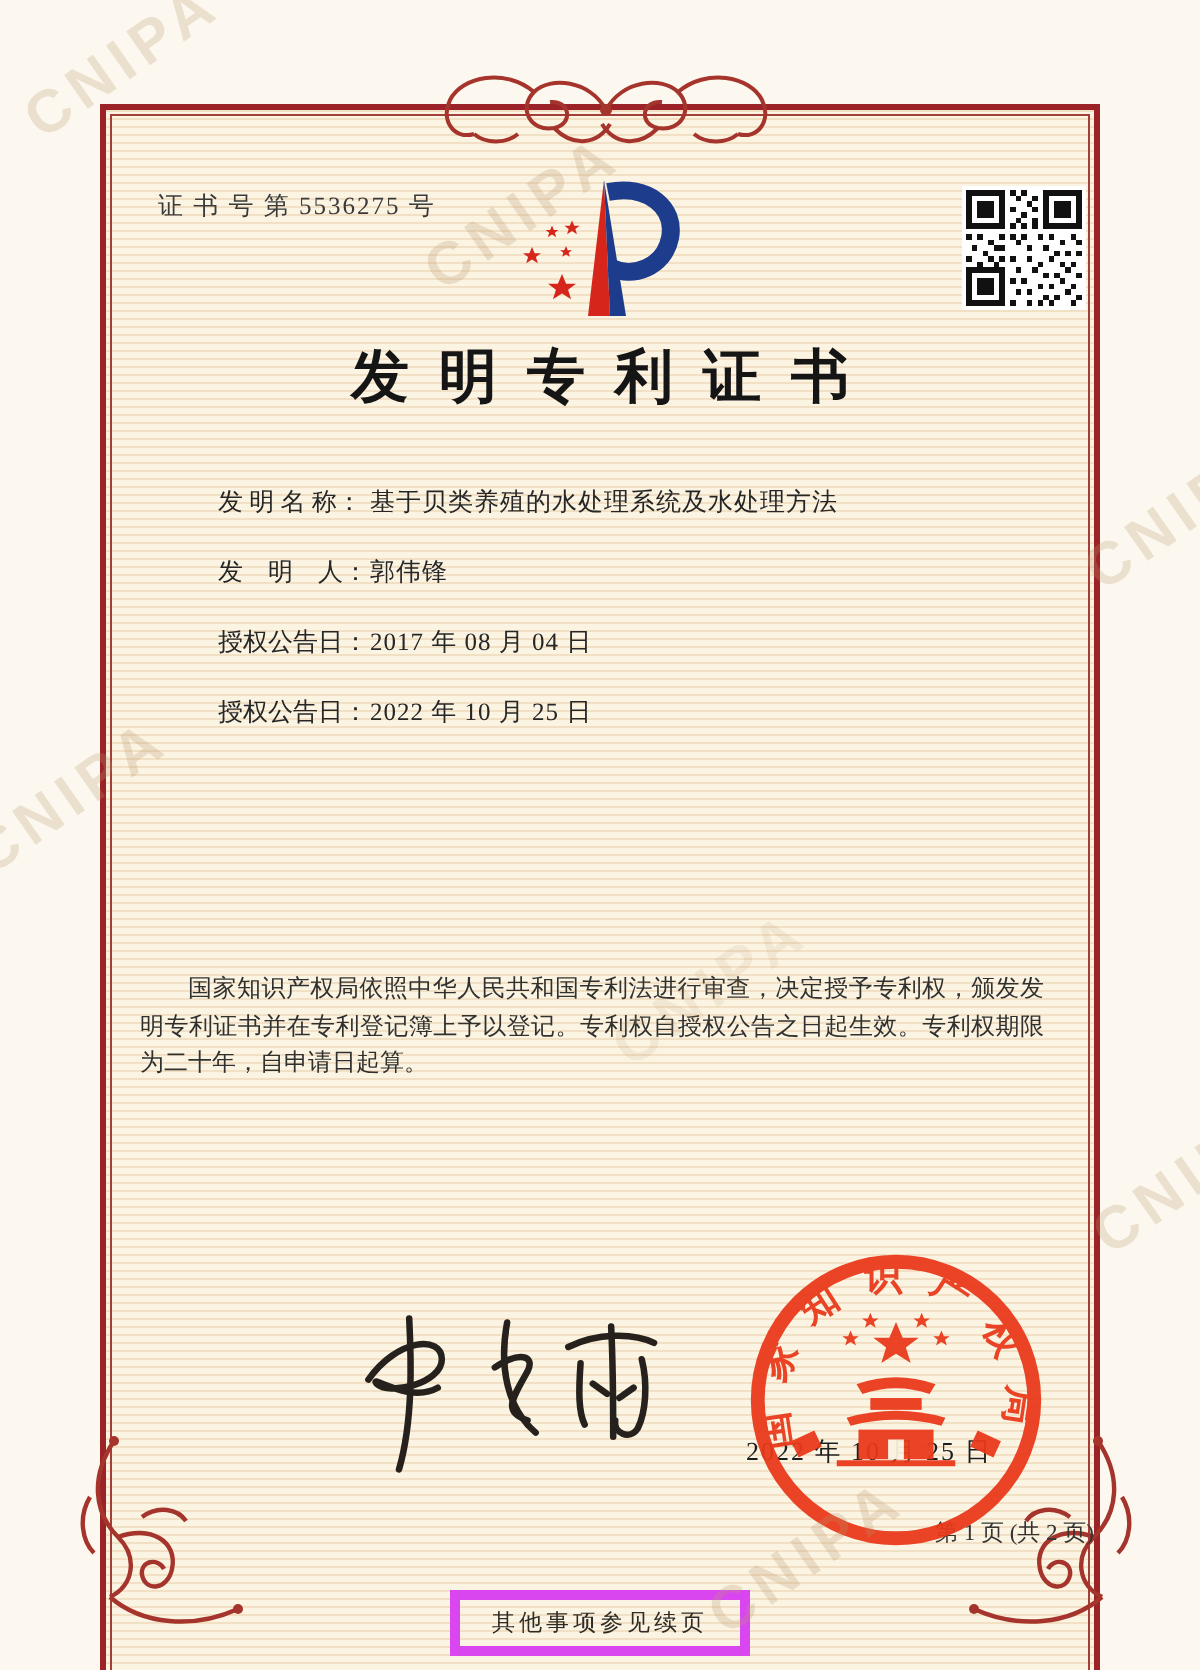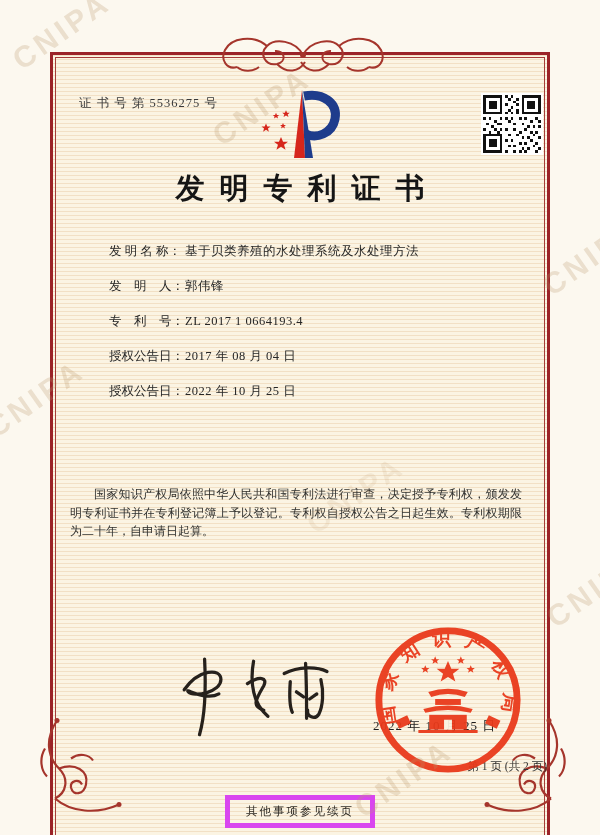--- a/index.html
+++ b/index.html
@@ -153,23 +153,20 @@
   </svg>
 
   <div class="title">发明专利证书</div>
 
   <div class="fields">
     <div class="field-row">
       <span class="field-label">发 明 名 称：</span><span class="field-value">基于贝类养殖的水处理系统及水处理方法</span>
     </div>
     <div class="field-row">
       <span class="field-label">发　明　人：</span><span class="field-value">郭伟锋</span>
-    </div>
-    <div class="field-row">
-      <span class="field-label">专　利　号：</span><span class="field-value">ZL 2017 1 0664193.4</span>
     </div>
     <div class="field-row">
       <span class="field-label">授权公告日：</span><span class="field-value">2017 年 08 月 04 日</span>
     </div>
     <div class="field-row grant-row">
       <div class="grant-left">
         <span class="field-label">授权公告日：</span><span class="field-value">2022 年 10 月 25 日</span>
       </div>
     </div>
   </div>

